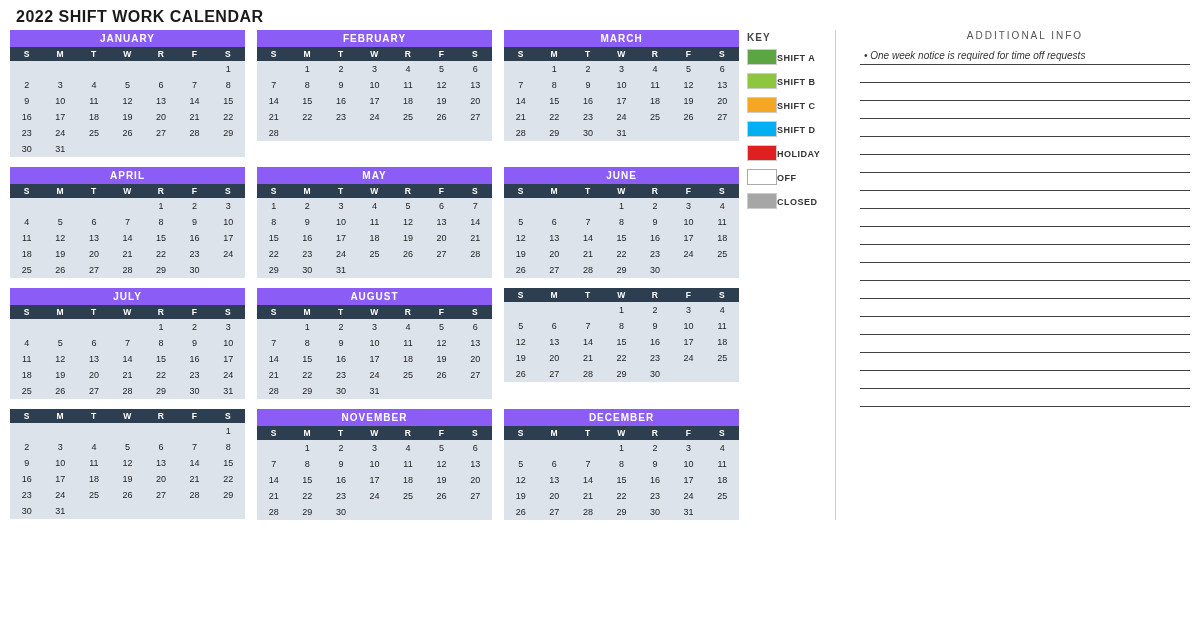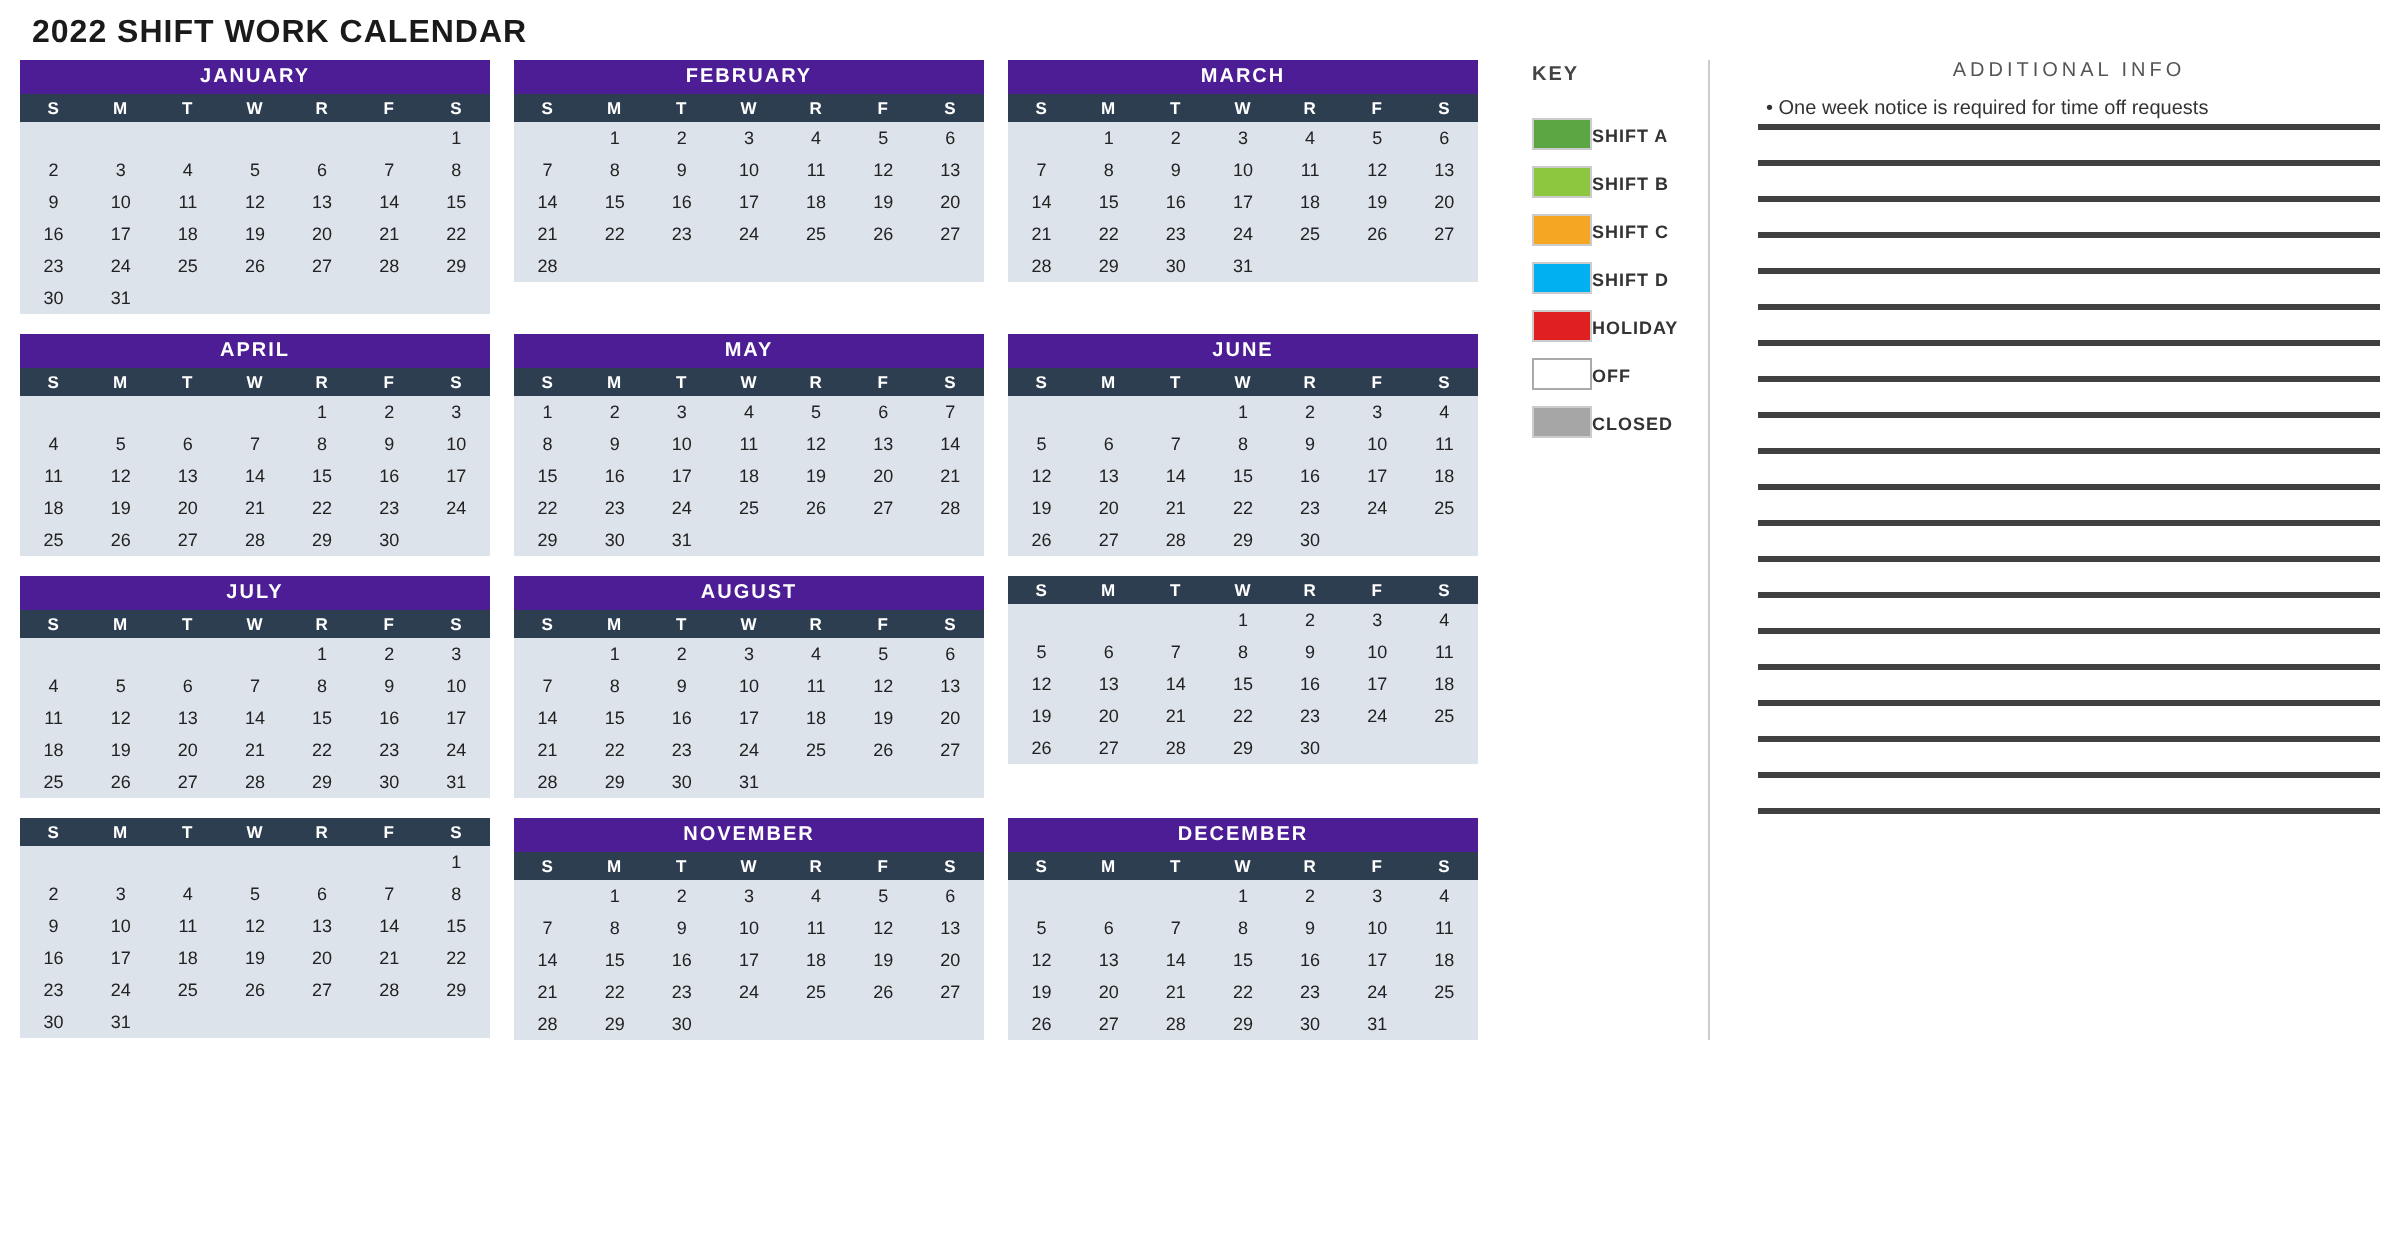--- a/index.html
+++ b/index.html
@@ -26,21 +26,21 @@
     .calendars-grid {
       display: grid;
       grid-template-columns: repeat(3, 235px);
       gap: 10px 12px;
       flex-shrink: 0;
     }
     .calendar {
       width: 235px;
     }
     .calendar-header {
-      background: #4c1d95;
+      background: #8b5cf6;
       color: #fff;
       text-align: center;
       font-size: 10px;
       font-weight: bold;
       padding: 3px 0;
       letter-spacing: 1px;
     }
     .calendar-grid {
       width: 100%;
       border-collapse: collapse;
@@ -63,25 +63,24 @@
       width: 33px;
       height: 16px;
       color: #222;
     }
     .calendar-grid td.empty {
       background: #dde3ea;
     }
     .key-section {
       display: flex;
       flex-direction: column;
-      gap: 12px;
+      gap: 2px;
       width: 80px;
       flex-shrink: 0;
       padding-top: 2px;
-      margin-left: 19px;
     }
     .key-title {
       font-size: 10px;
       font-weight: bold;
       color: #444;
       letter-spacing: 1px;
       margin-bottom: 4px;
     }
     .key-item {
       display: flex;
@@ -114,26 +113,27 @@
       margin-bottom: 6px;
       font-weight: normal;
     }
     .info-rows {
       display: flex;
       flex-direction: column;
       gap: 0;
     }
     .info-row {
       height: 18px;
-      border-bottom: 3px solid #404040;
+      border-bottom: 1px solid #404040;
       font-size: 10px;
       color: #333;
       display: flex;
       align-items: center;
       padding-left: 4px;
+      font-style: italic;
     }
     .right-panel {
       display: flex;
       flex-direction: column;
       flex: 1;
     }
   </style>
 </head>
 <body>
 

